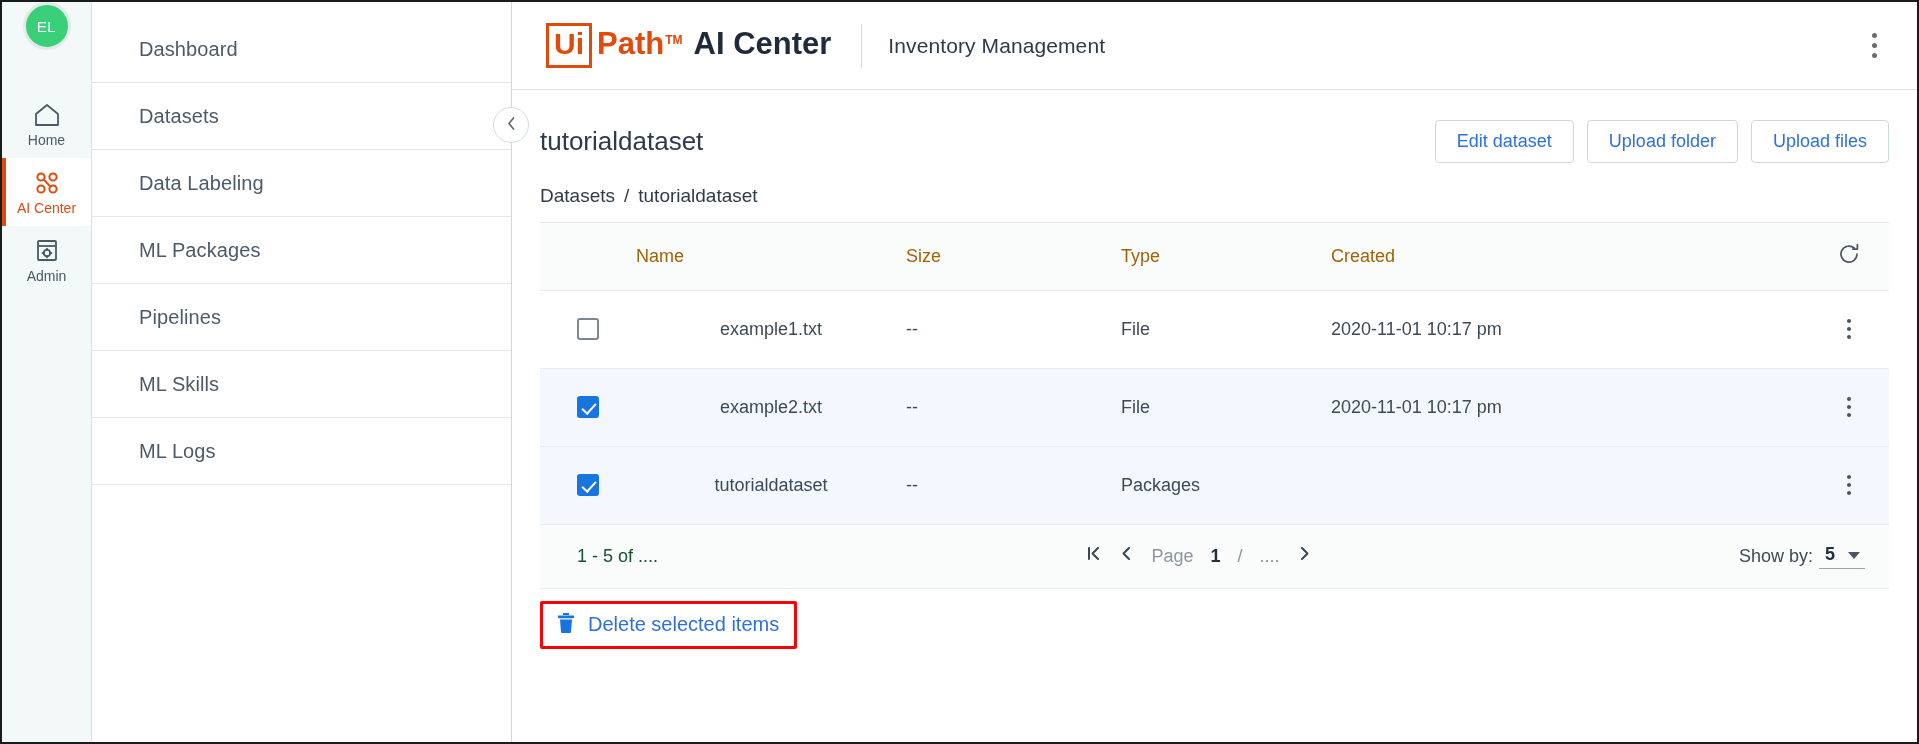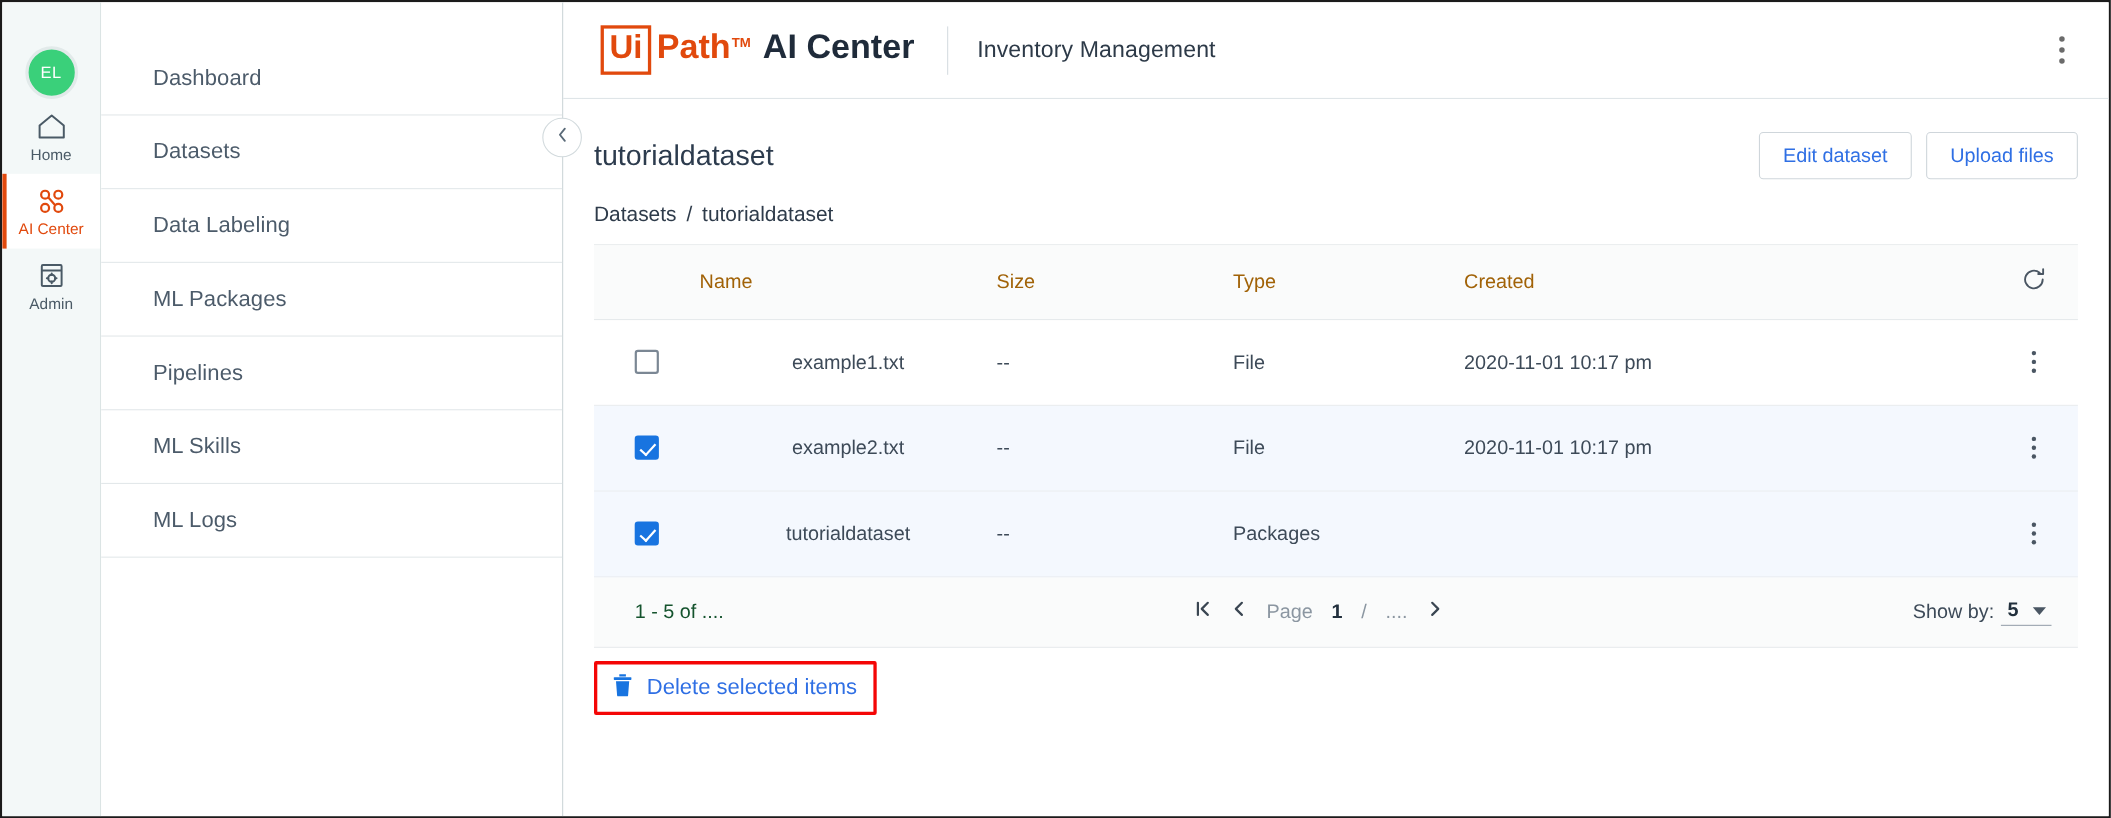--- a/index.html
+++ b/index.html
@@ -31,21 +31,21 @@
     background: #f3f8f8;
     border-right: 1px solid #d9e2e2;
     display: flex;
     flex-direction: column;
     align-items: stretch;
   }
 
   .rail-avatar-wrap {
     height: 88px;
     display: flex;
-    align-items: flex-end;
+    align-items: flex-start;
     justify-content: center;
   }
   .avatar {
     width: 48px; height: 48px;
     border-radius: 50%;
     background: #3ad07a;
     border: 3px solid #e2eaea;
     color: #ffffff;
     font-size: 15px;
     font-weight: 400;
@@ -85,21 +85,21 @@
 
   
   .subnav {
     width: 420px;
     flex: 0 0 420px;
     background: #ffffff;
     border-right: 1px solid #ced6d9;
     display: flex;
     flex-direction: column;
     position: relative;
-    padding-top: 36px;
+    padding-top: 14px;
   }
   .subnav-item {
     height: 67px;
     display: flex;
     align-items: center;
     padding-left: 47px;
     font-size: 20px;
     color: #4c5b6a;
     border-bottom: 1px solid #e3e8ea;
     cursor: pointer;
@@ -481,20 +481,21 @@
       </div>
     </header>
 
     <main class="main">
 
       <div class="main-head">
         <h1 class="page-title">tutorialdataset</h1>
         <div class="head-spacer"></div>
         <div class="head-actions">
           <button class="btn-outline">Edit dataset</button>
+          <button class="btn-outline">Upload folder</button>
           <button class="btn-outline">Upload files</button>
         </div>
       </div>
 
       <div class="breadcrumb">
         <span class="crumb">Datasets</span>
         <span class="sep">/</span>
         <span class="crumb">tutorialdataset</span>
       </div>
 

